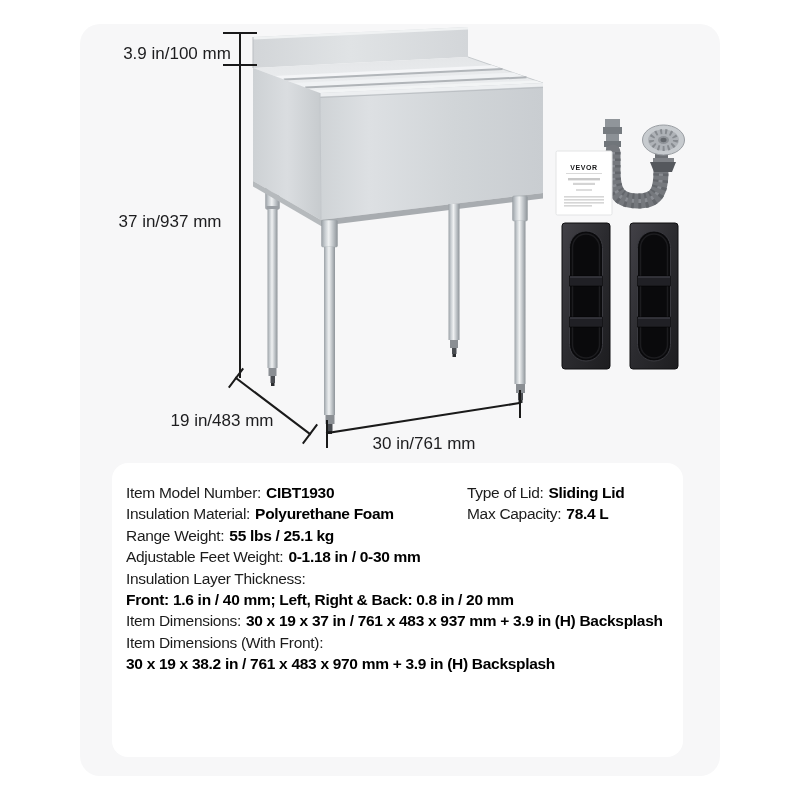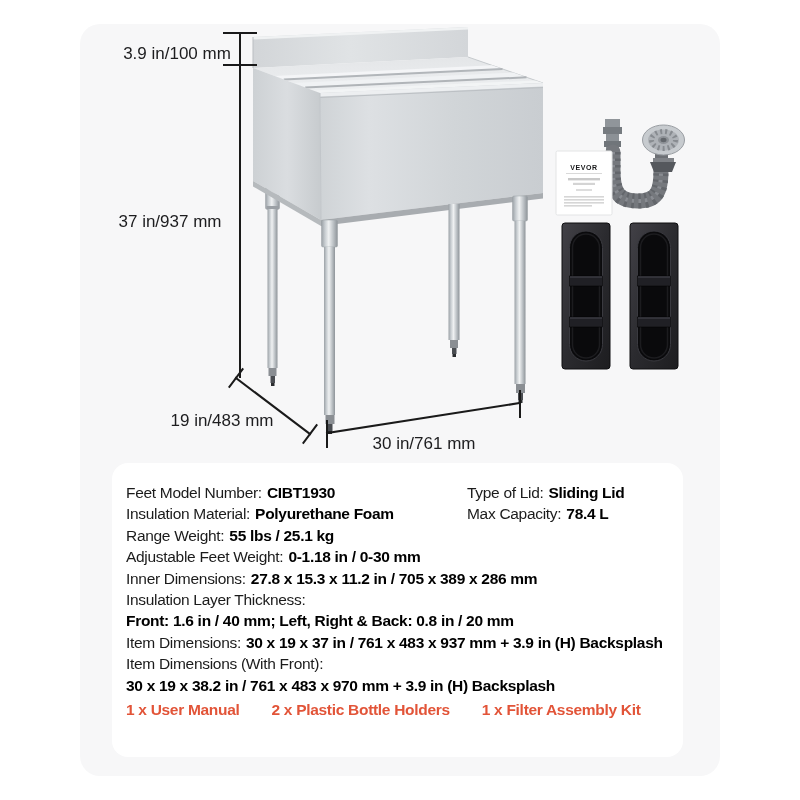--- a/index.html
+++ b/index.html
@@ -203,33 +203,30 @@
     <rect x="637.5" y="276" width="33" height="10" fill="#202025" stroke="#000000" stroke-width="0.5"></rect>
     <line x1="638" y1="277" x2="670" y2="277" stroke="#474750" stroke-width="1"></line>
     <rect x="637.5" y="317" width="33" height="10" fill="#202025" stroke="#000000" stroke-width="0.5"></rect>
     <line x1="638" y1="318" x2="670" y2="318" stroke="#474750" stroke-width="1"></line>
   </g>
 </svg>
 
 <div class="spec-card">
   <div class="spec-rows">
     <div class="row">
-      <span class="lbl">Feet Model Number:</span><span class="val">CIBT1930</span>
+      <span class="lbl">Item Model Number:</span><span class="val">CIBT1930</span>
     </div>
     <div class="row">
       <span class="lbl">Insulation Material:</span><span class="val">Polyurethane Foam</span>
     </div>
     <div class="row">
       <span class="lbl">Range Weight:</span><span class="val">55 lbs / 25.1 kg</span>
     </div>
     <div class="row">
       <span class="lbl">Adjustable Feet Weight:</span><span class="val">0-1.18 in / 0-30 mm</span>
-    </div>
-    <div class="row">
-      <span class="lbl">Inner Dimensions:</span><span class="val">27.8 x 15.3 x 11.2 in / 705 x 389 x 286 mm</span>
     </div>
     <div class="row">
       <span class="lbl">Insulation Layer Thickness:</span><span class="val"></span>
     </div>
     <div class="row">
       <span class="val">Front: 1.6 in / 40 mm; Left, Right &amp; Back: 0.8 in / 20 mm</span>
     </div>
     <div class="row">
       <span class="lbl">Item Dimensions:</span><span class="val">30 x 19 x 37 in / 761 x 483 x 937 mm + 3.9 in (H) Backsplash</span>
     </div>
@@ -241,18 +238,13 @@
     </div>
     <div class="right-col">
       <div class="row">
         <span class="lbl">Type of Lid:</span><span class="val">Sliding Lid</span>
       </div>
       <div class="row">
         <span class="lbl">Max Capacity:</span><span class="val">78.4 L</span>
       </div>
     </div>
   </div>
-  <div class="acc-items">
-    <span>1 x User Manual</span>
-    <span>2 x Plastic Bottle Holders</span>
-    <span>1 x Filter Assembly Kit</span>
-  </div>
 </div>
 
 </body></html>

